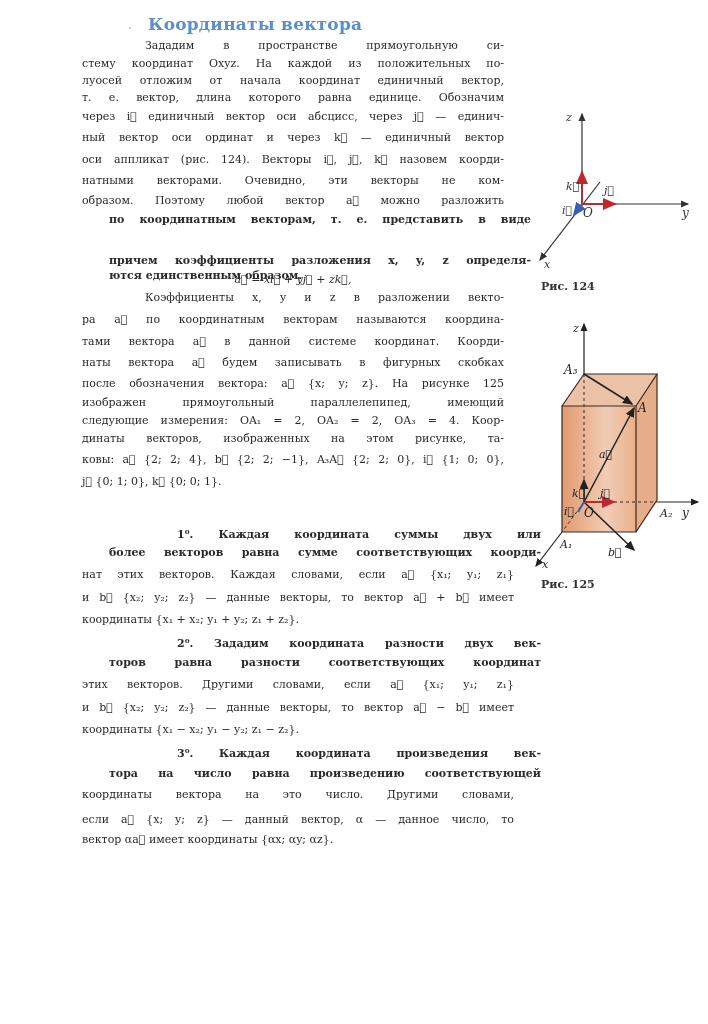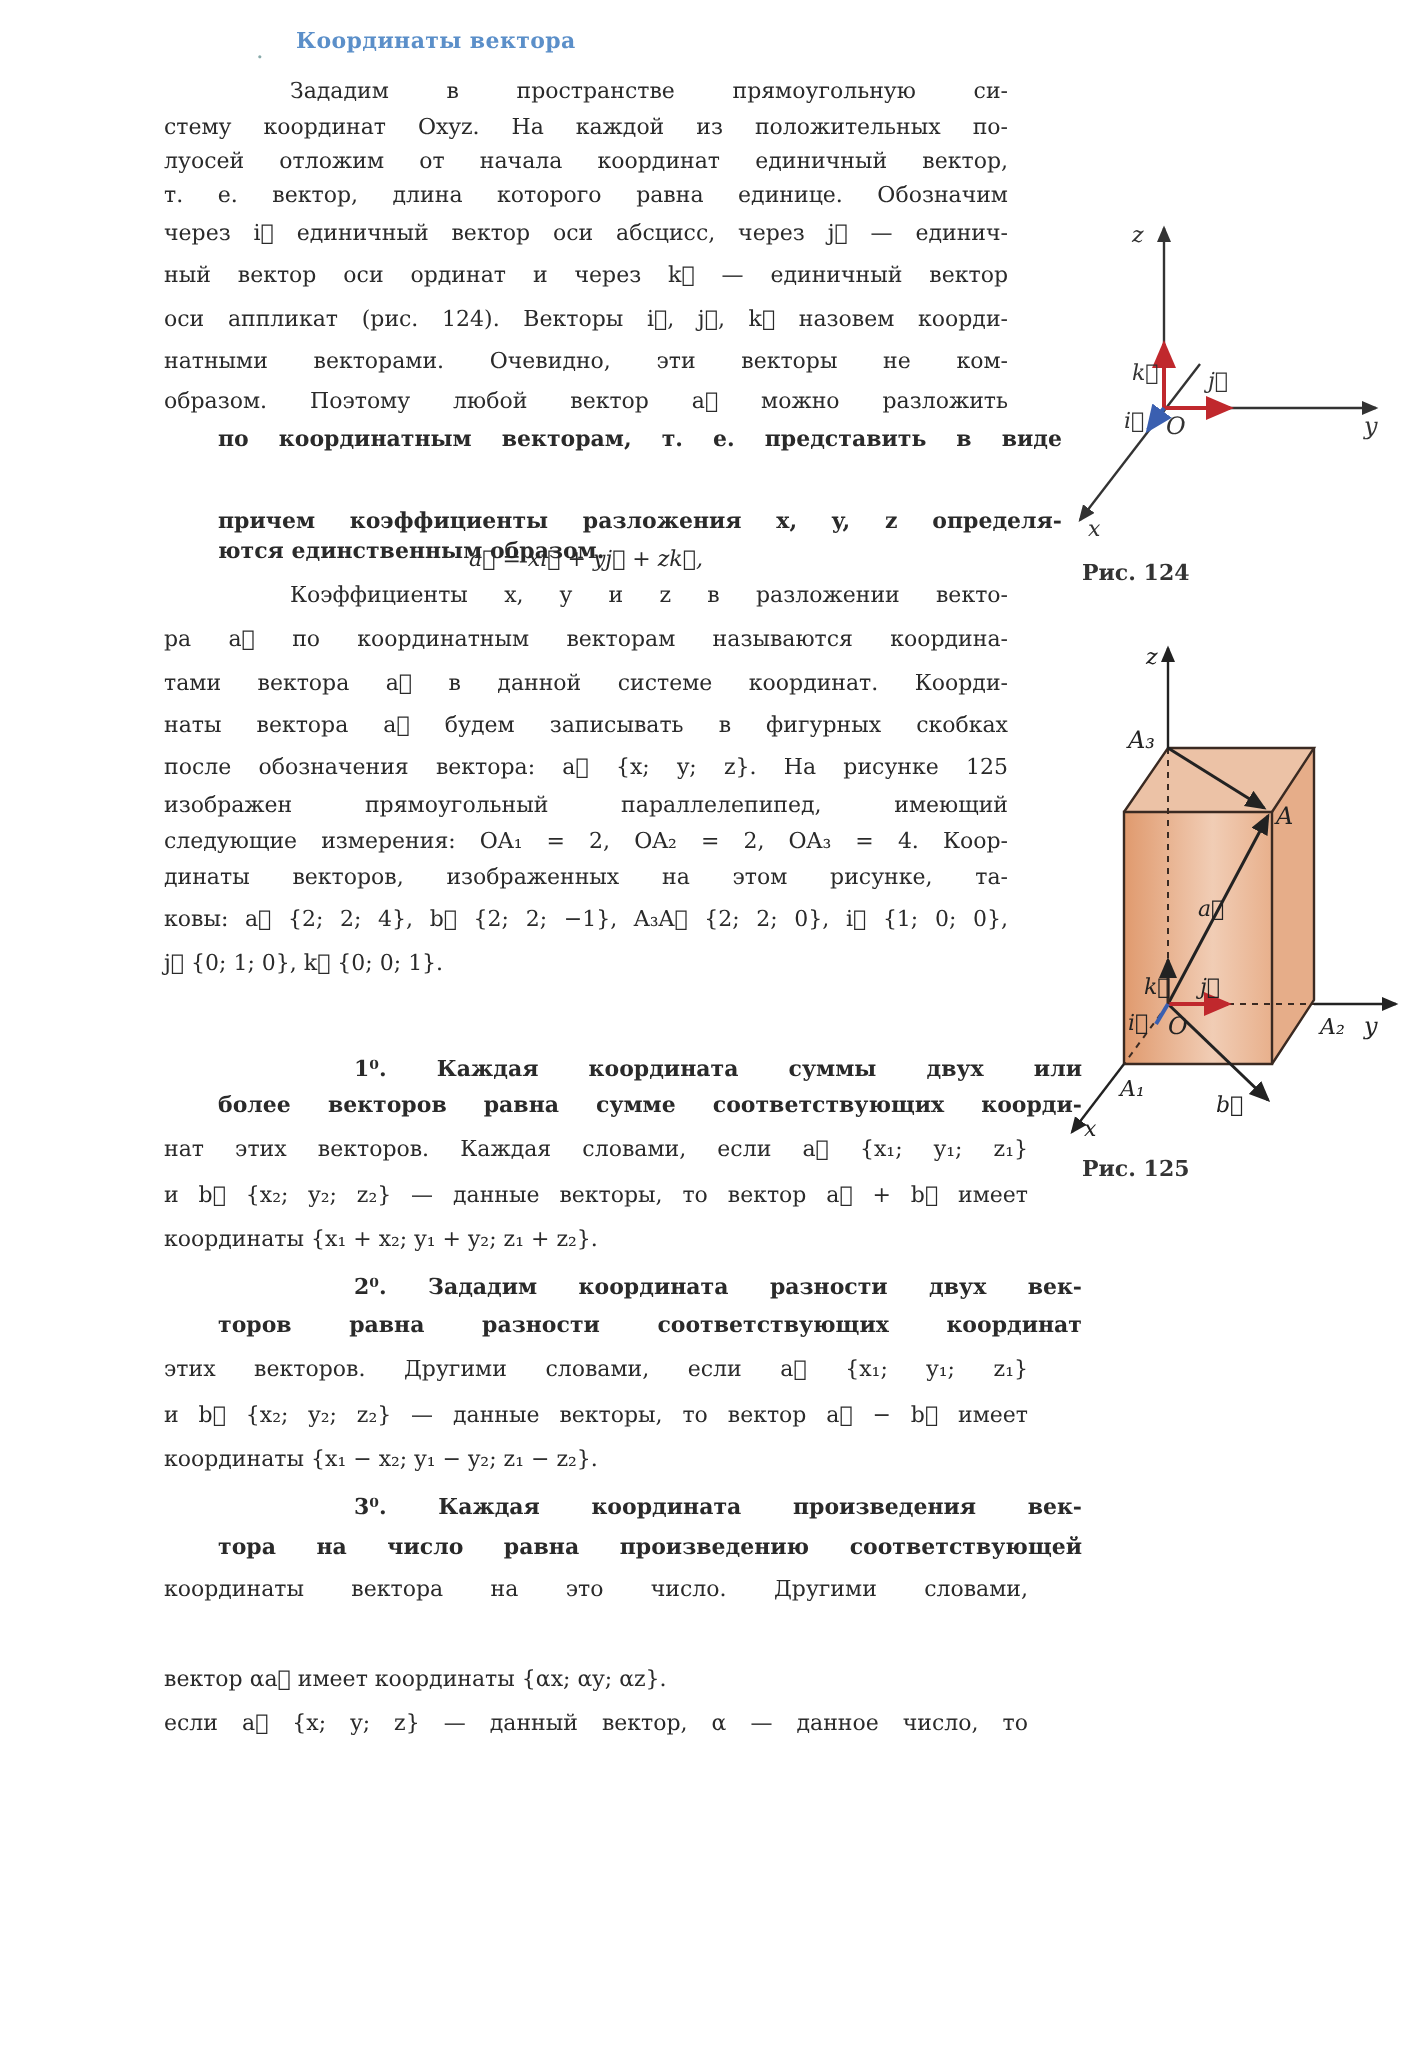--- a/index.html
+++ b/index.html
@@ -1,18 +1,18 @@
 <!DOCTYPE html>
 <html><head>
 <meta charset="utf-8">
 <style>
   html, body { margin:0; padding:0; }
   body { width:708px; height:1024px; background:#ffffff; position:relative; overflow:hidden;
          font-family:"DejaVu Serif", serif; color:#2a2a2a; }
-  .title { position:absolute; left:148px; top:14px; font-size:11px; font-weight:bold; color:#5b8fc9;
+  .title { position:absolute; left:148px; top:14px; font-size:17px; font-weight:bold; color:#5b8fc9;
            font-family:"DejaVu Serif", serif; letter-spacing:0.2px; }
   .title-dot { position:absolute; left:128px; top:18px; font-size:12px; color:#8aa; }
   .line { position:absolute; left:82px; width:422px; font-size:11px; white-space:nowrap; line-height:16px;
           text-align:justify; text-align-last:justify; }
   .line.noj { text-align-last:left; }
   .line.center { text-align:center; text-align-last:center;margin-top:40px; }
   .b { font-weight:bold;margin-left:27px; }
   .i { font-style:italic; }
   .fig { position:absolute; }
   .caption { position:absolute; font-size:11px; color:#333; font-family:"DejaVu Serif", serif;font-weight:bold; }
@@ -65,21 +65,21 @@
   <div class="line b" style="top:655px;width:432px">торов равна разности соответствующих координат</div>
   <div class="line" style="top:677px;width:432px">этих векторов. Другими словами, если a⃗ {x₁; y₁; z₁}</div>
   <div class="line" style="top:700px;width:432px">и b⃗ {x₂; y₂; z₂} — данные векторы, то вектор a⃗ − b⃗ имеет</div>
   <div class="line noj" style="top:722px">координаты {x₁ − x₂; y₁ − y₂; z₁ − z₂}.</div>
 </div>
 
 <div>
   <div class="line b" style="top:746px;left:150px;width:364px">3⁰. Каждая координата произведения век-</div>
   <div class="line b" style="top:766px;width:432px">тора на число равна произведению соответствующей</div>
   <div class="line" style="top:787px;width:432px">координаты вектора на это число. Другими словами,</div>
-  <div class="line" style="top:854px;width:432px">если a⃗ {x; y; z} — данный вектор, α — данное число, то</div>
+  <div class="line" style="top:812px;width:432px">если a⃗ {x; y; z} — данный вектор, α — данное число, то</div>
   <div class="line noj" style="top:832px">вектор αa⃗ имеет координаты {αx; αy; αz}.</div>
 </div>
 
 <svg class="fig" style="left:520px;top:100px" width="188" height="190" viewBox="0 0 188 190">
   <defs>
     <marker id="ah" markerWidth="8" markerHeight="8" refX="6" refY="3" orient="auto">
         <path d="M0,0 L7,3 L0,6 Z" fill="#333"></path>
       </marker>
     <marker id="ahr" markerWidth="8" markerHeight="8" refX="6" refY="3" orient="auto">
         <path d="M0,0 L7,3 L0,6 Z" fill="#c0282d"></path>

